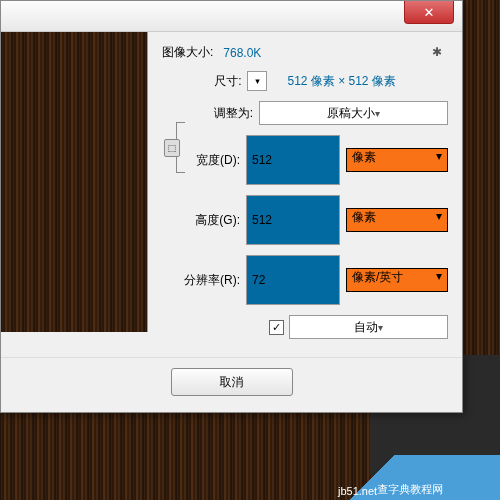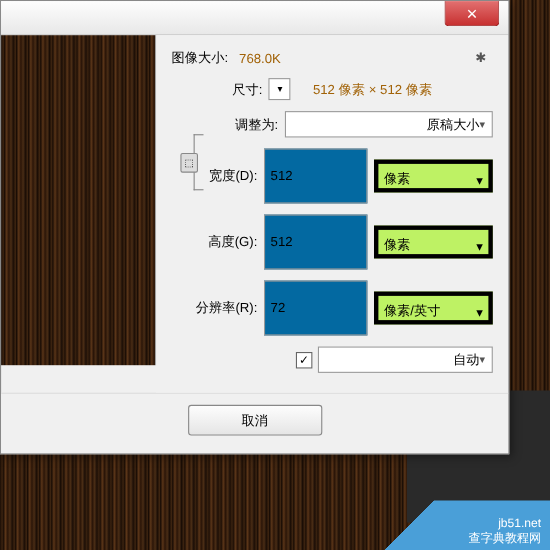--- a/index.html
+++ b/index.html
@@ -1,33 +1,33 @@
 <!DOCTYPE html>
 <html><head>
 <meta charset="utf-8">
 <style>
 body{margin:0;font-family:"Microsoft YaHei",Arial,sans-serif;font-size:12px;background:#3a3a3a;width:500px;height:500px;overflow:hidden;position:relative}
 .bg-wood{position:absolute;top:0;left:0;width:500px;height:500px;background:repeating-linear-gradient(90deg,#1a0d05 0px,#3d2410 2px,#1a0d05 3px,#5a3518 5px,#2a1508 7px,#4a2d15 9px,#1e1008 11px)}
 .dark-area{position:absolute;top:355px;right:0;width:130px;height:120px;background:#2a2a2a}
-.watermark{position:absolute;bottom:0;right:0;width:170px;height:45px;background:linear-gradient(135deg,transparent 30%,#4a9fd8 30%,#4a9fd8 100%);display:flex;align-items:flex-end;justify-content:flex-end;padding:3px 8px;box-sizing:border-box;color:#fff;font-size:11px;flex-direction:column}
+.watermark{position:absolute;bottom:0;right:0;width:170px;height:45px;background:linear-gradient(135deg,transparent 30%,#4a9fd8 30%,#4a9fd8 100%);display:flex;align-items:flex-end;padding:3px 8px;box-sizing:border-box;color:#fff;font-size:11px;}
 .dialog{position:absolute;top:0;left:0;width:461px;background:#f0f0f0;border:1px solid #888;box-shadow:2px 2px 8px rgba(0,0,0,0.4)}
 .titlebar{height:30px;background:linear-gradient(#fdfdfd,#e8e8e8);border-bottom:1px solid #ccc;display:flex;justify-content:flex-end;align-items:flex-start}
 .close-btn{width:48px;height:22px;background:linear-gradient(#e27070,#c73030);border:1px solid #a02020;border-top:none;border-radius:0 0 4px 4px;margin-right:8px;display:flex;align-items:center;justify-content:center;color:#fff;font-size:13px;cursor:pointer}
 .dialog-body{display:flex;padding:0}
 .preview{width:165px;height:300px;margin:0;background:repeating-linear-gradient(90deg,#1a0d05 0px,#3d2410 2px,#1a0d05 3px,#5a3518 5px,#2a1508 7px,#4a2d15 9px,#1e1008 11px);border-right:1px solid #999}
 .controls{flex:1;padding:12px 14px 8px 14px;background:#f0f0f0}
 .row{display:flex;align-items:center;margin-bottom:10px;justify-content:flex-end}
 .lbl{text-align:right;margin-right:6px;color:#000}
-.info{color:#a16207;margin-left:4px}
+.info{color:#0369a1;margin-left:4px}
 .gear{width:16px;height:16px;margin-left:auto;color:#555;cursor:pointer}
 .dd-small{width:18px;height:18px;border:1px solid #999;background:#fff;display:inline-flex;align-items:center;justify-content:center;font-size:9px;cursor:pointer}
-.select{flex:1;height:22px;border:1px solid #999;background:#fff;padding:0 6px;display:flex;align-items:center;justify-content:flex-end;cursor:pointer;max-width:175px}
+.select{flex:1;height:22px;border:1px solid #999;background:#fff;padding:0 6px;display:flex;align-items:center;justify-content:center;cursor:pointer;max-width:175px}
 .select .arrow{font-size:10px;color:#555}
 .input{width:82px;height:20px;border:1px solid #999;background:#0369a1;padding:14px 5px;display:flex;align-items:center}
-.unit-sel{width:90px;height:22px;border:4px solid #000000;background:#bef264;padding:0 5px;display:flex;align-items:flex-end;justify-content:space-between;margin-left:6px;cursor:pointer}
+.unit-sel{width:90px;height:22px;border:1px solid #000000;background:#f97316;padding:0 5px;display:flex;align-items:flex-start;justify-content:space-between;margin-left:6px;cursor:pointer}
 .link-brace{position:absolute;left:170px;top:121px;width:14px;height:50px;pointer-events:none}
 .link-brace::before,.link-brace::after{content:"";position:absolute;left:5px;width:8px;height:18px;border-left:1px solid #888;border-top:1px solid #888}
 .link-brace::after{top:32px;border-top:none;border-bottom:1px solid #888}
 .link-icon{position:absolute;left:163px;top:138px;width:14px;height:16px;background:#ddd;border:1px solid #888;border-radius:2px;font-size:9px;display:flex;align-items:center;justify-content:center;cursor:pointer}
 .chk{width:13px;height:13px;border:1px solid #666;background:#fff;margin-right:5px;display:inline-flex;align-items:center;justify-content:center;font-size:11px;cursor:pointer}
 .btn-row{display:flex;gap:20px;padding:10px 14px 16px;justify-content:center;border-top:1px solid #ddd;background:#f0f0f0}
 .btn{width:120px;height:26px;border:1px solid #888;background:linear-gradient(#fdfdfd,#e5e5e5);border-radius:3px;display:flex;align-items:center;justify-content:center;cursor:pointer}
 .dim-group{position:relative;padding-left:20px}
 </style>
 </head>

